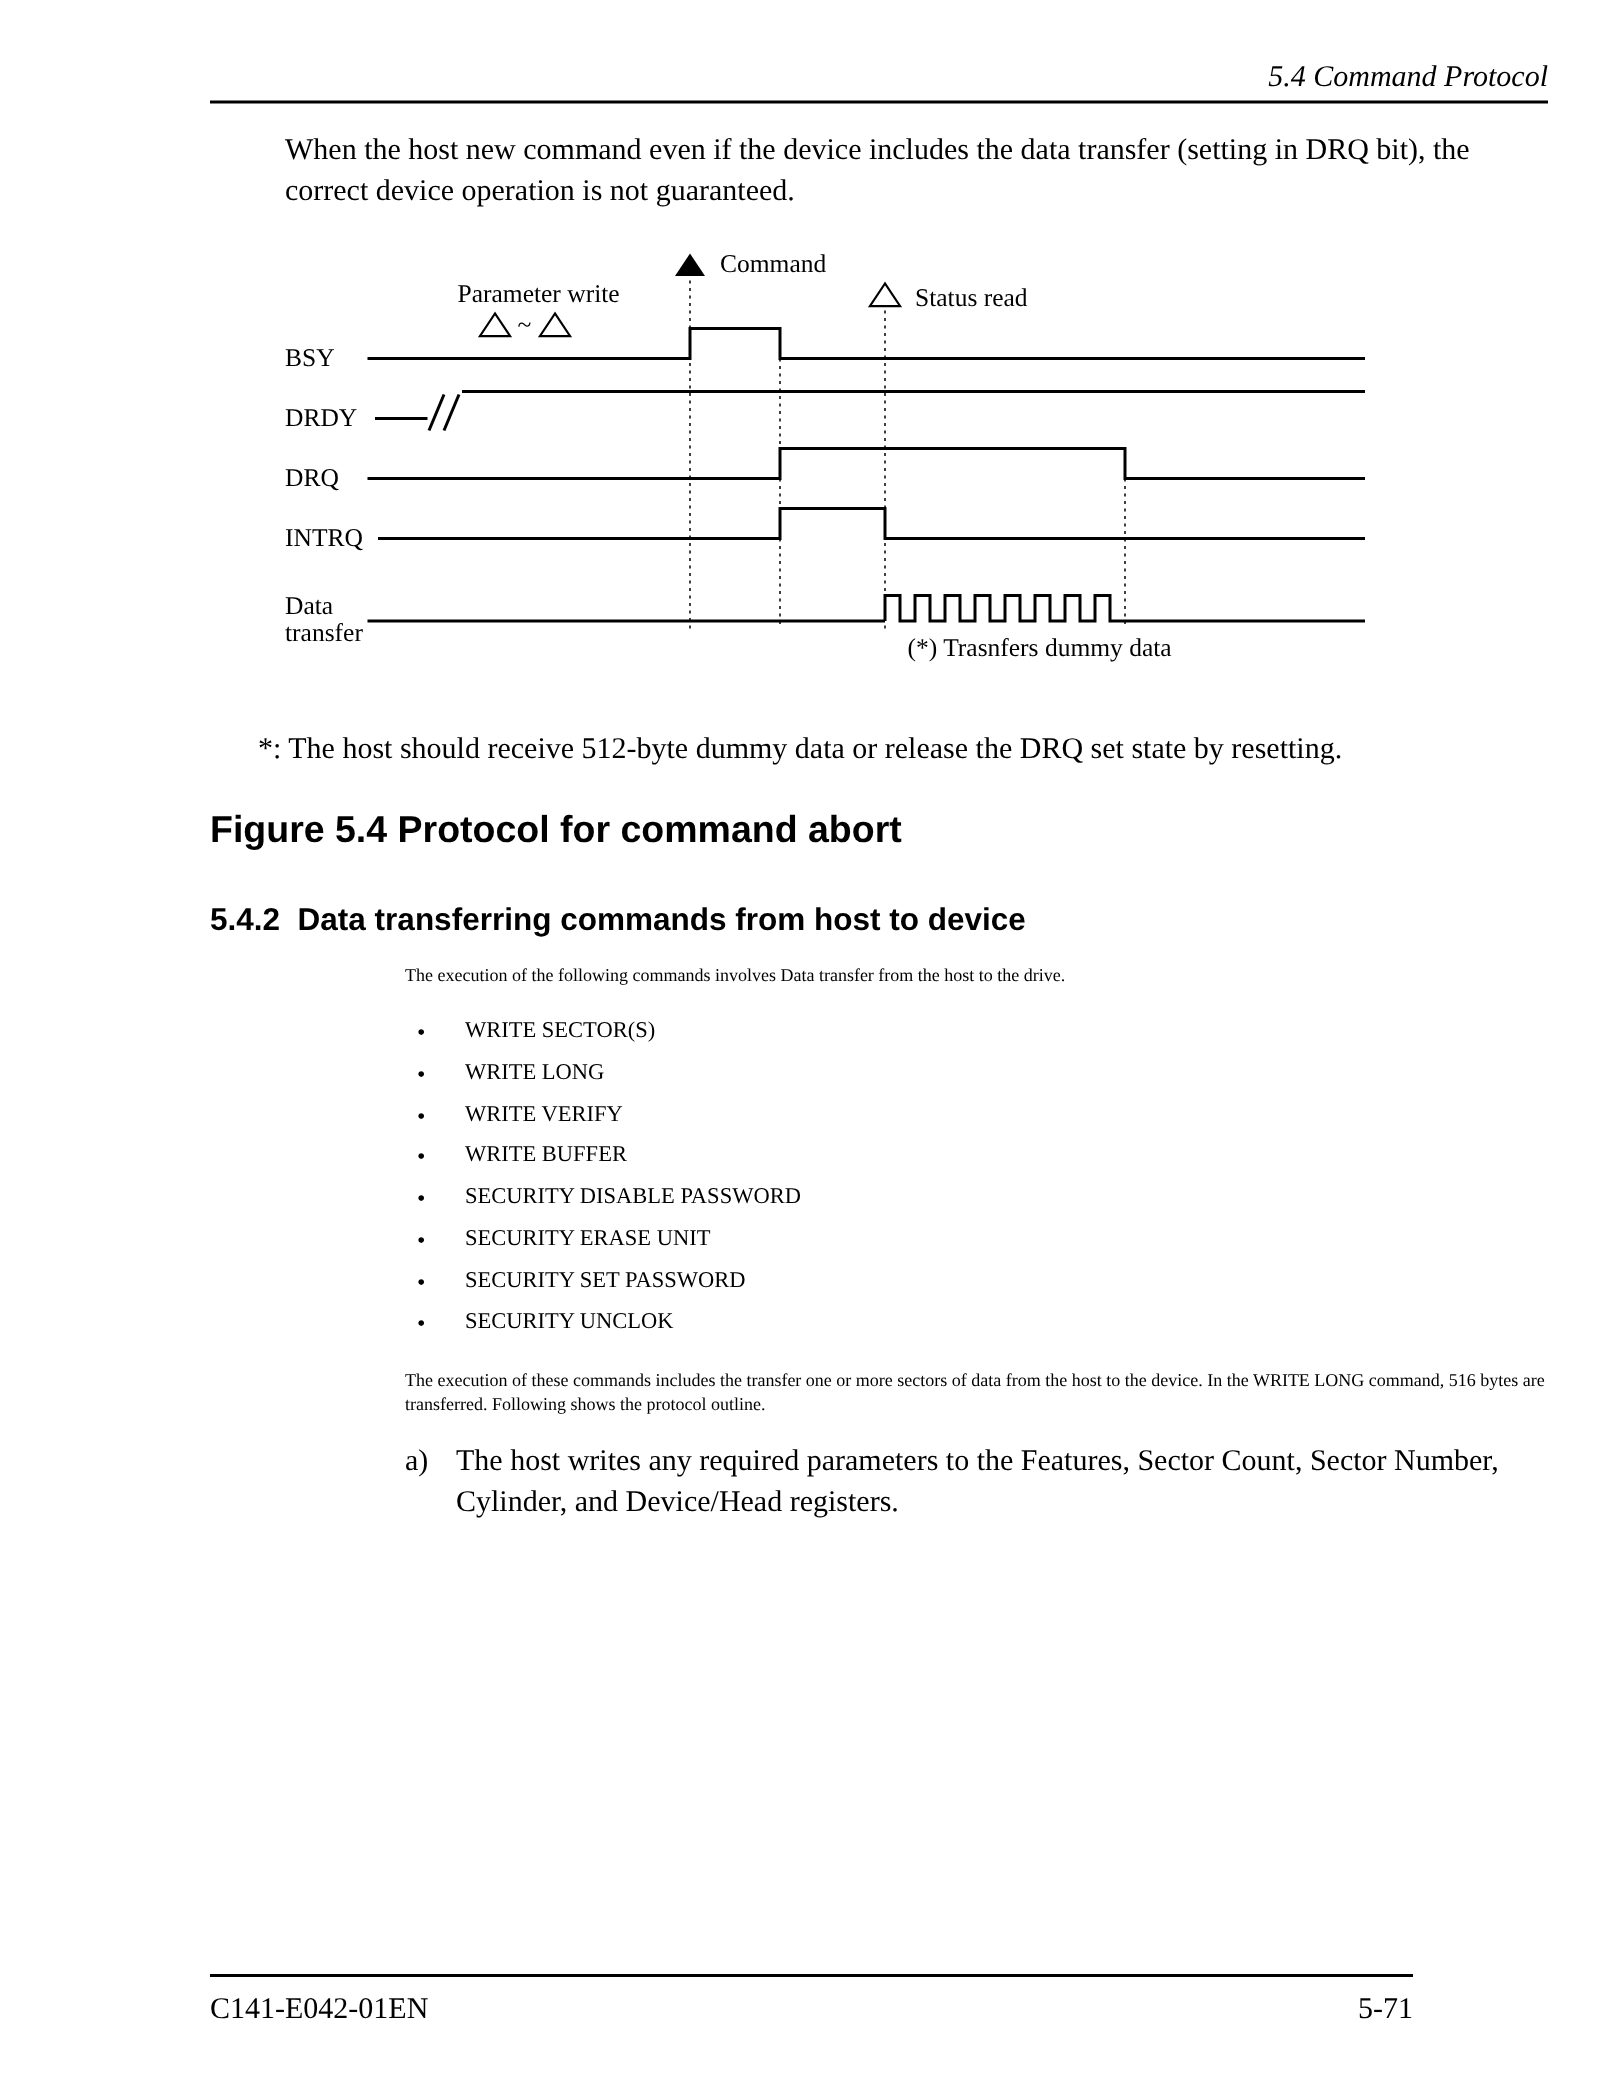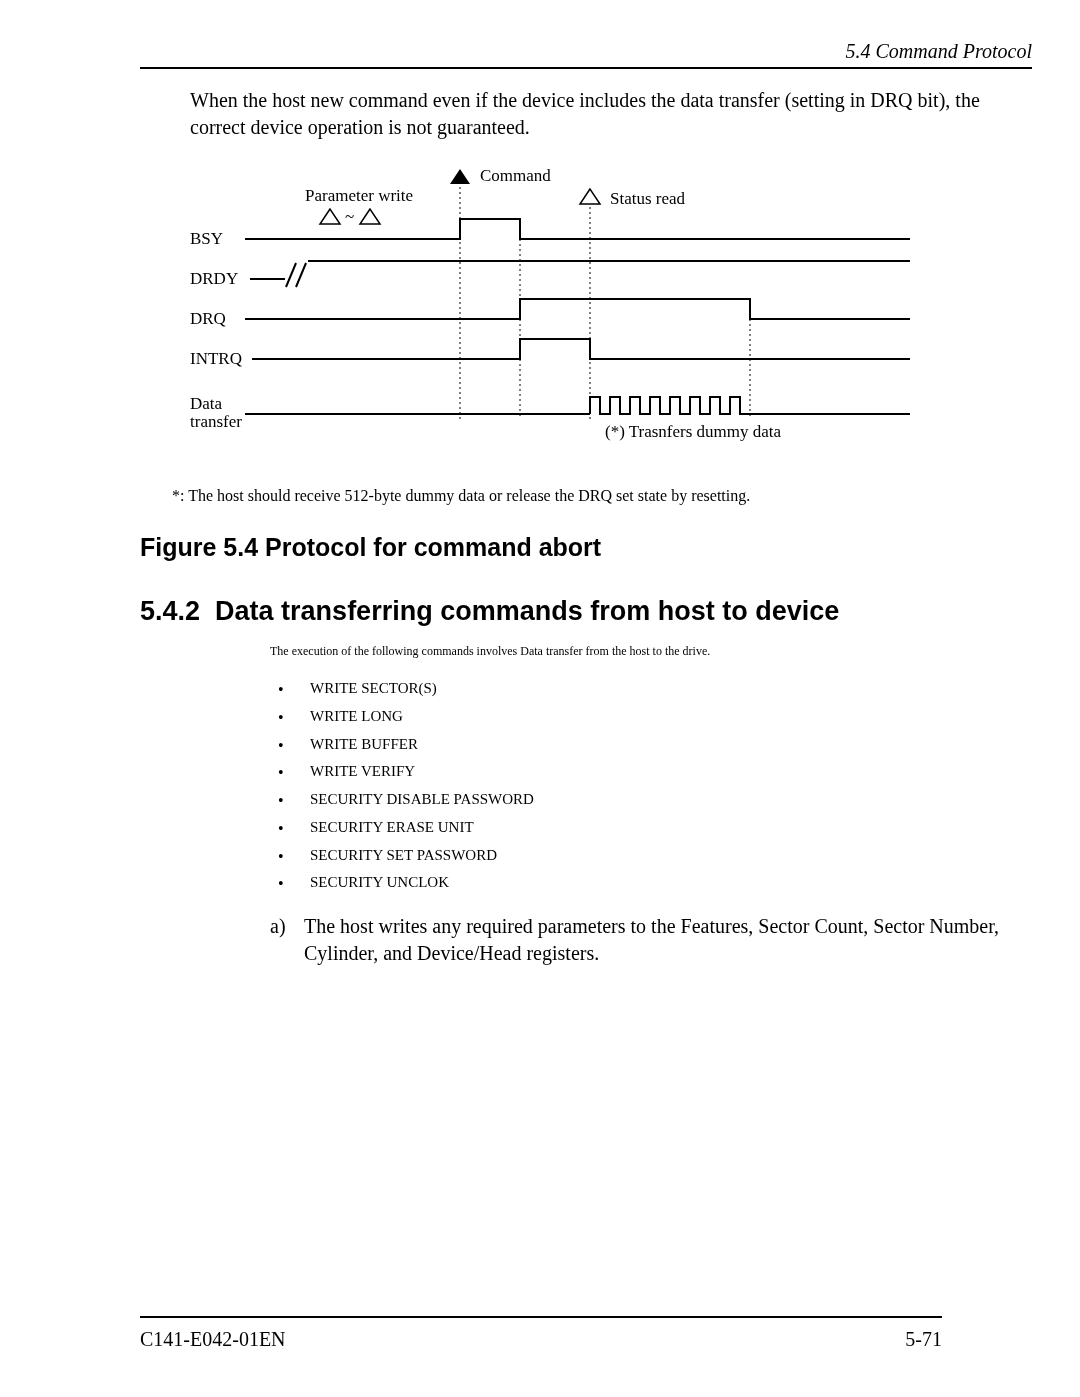--- a/index.html
+++ b/index.html
@@ -39,21 +39,21 @@
   .figure-caption {
     text-align: left;
     font-family: Arial, Helvetica, sans-serif;
     font-weight: bold;
     font-size: 25px;
     margin: 28px 0 34px 0;
   }
   .subsection {
     font-family: Arial, Helvetica, sans-serif;
     font-weight: bold;
-    font-size: 27px;
+    font-size: 21px;
     margin: 20px 0 14px 0;
   }
   .indent-block {
     margin-left: 130px;
     margin-right: 0;
   }
   ul.cmd-list {
     list-style: none;
     padding: 0;
     margin: 12px 0 12px 0;
@@ -82,21 +82,21 @@
     margin: 16px 0;
     padding-left: 34px;
     position: relative;
   }
   .ordered-item .marker {
     position: absolute;
     left: 0;
     top: 0;
   }
   .footnote {
-    font-size: 16px;
+    font-size: 20px;
     margin: 14px 0 12px 32px;
   }
   .footer {
     position: absolute;
     left: 140px;
     right: 138px;
     bottom: 46px;
   }
   .footer-line {
     border-top: 2px solid #000;
@@ -178,28 +178,29 @@
     <span>5.4.2</span>&nbsp;
     <span>Data transferring commands from host to device</span>
   </div>
 
   <div class="indent-block">
     <p class="para">The execution of the following commands involves Data transfer from the host to the drive.</p>
 
     <ul class="cmd-list">
       <li>WRITE SECTOR(S)</li>
       <li>WRITE LONG</li>
+      <li>WRITE VERIFY</li>
       <li>WRITE BUFFER</li>
-      <li>WRITE VERIFY</li>
       <li>SECURITY DISABLE PASSWORD</li>
       <li>SECURITY ERASE UNIT</li>
       <li>SECURITY SET PASSWORD</li>
       <li>SECURITY UNCLOK</li>
     </ul>
 
+    <p class="para">The execution of these commands includes the transfer one or more sectors of data from the host to the device.  In the WRITE LONG command, 516 bytes are transferred.  Following shows the protocol outline.</p>
 
     <div class="ordered-item">
       <span class="marker">a)</span>
       <span>The host writes any required parameters to the Features, Sector Count, Sector Number, Cylinder, and Device/Head registers.</span>
     </div>
   </div>
 
   <div class="footer">
     <div class="footer-line"></div>
     <div class="footer-row">

